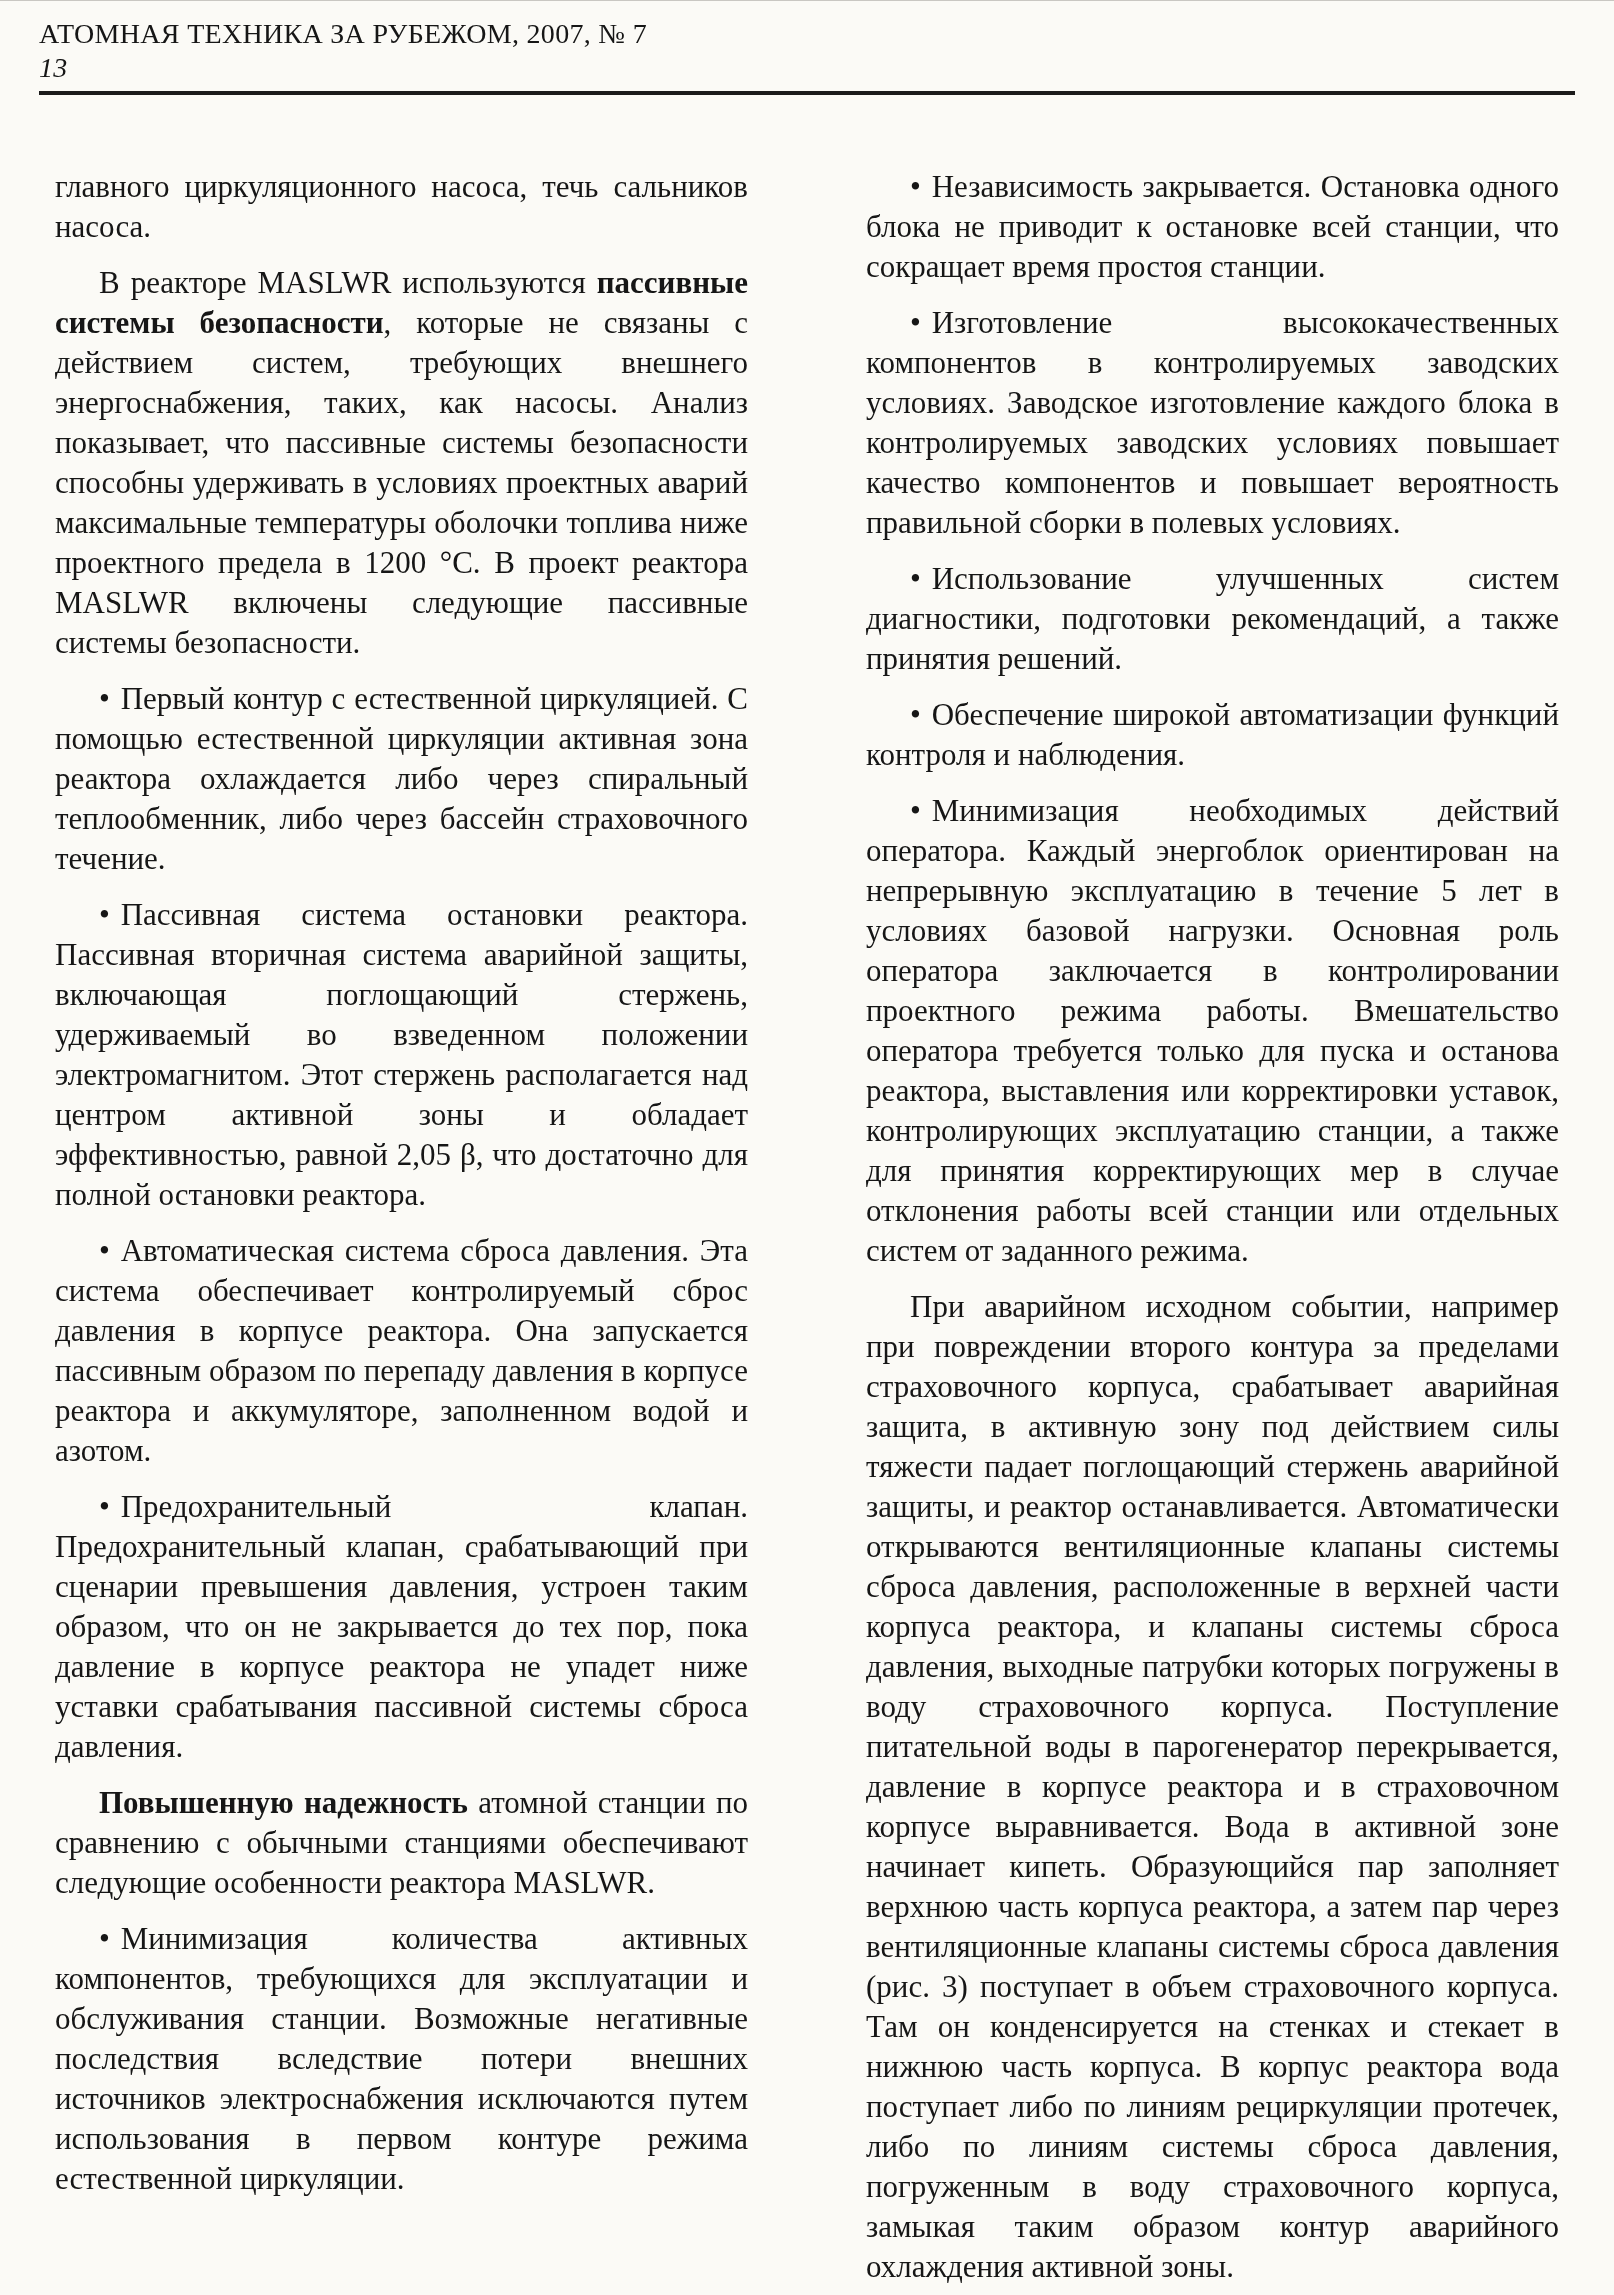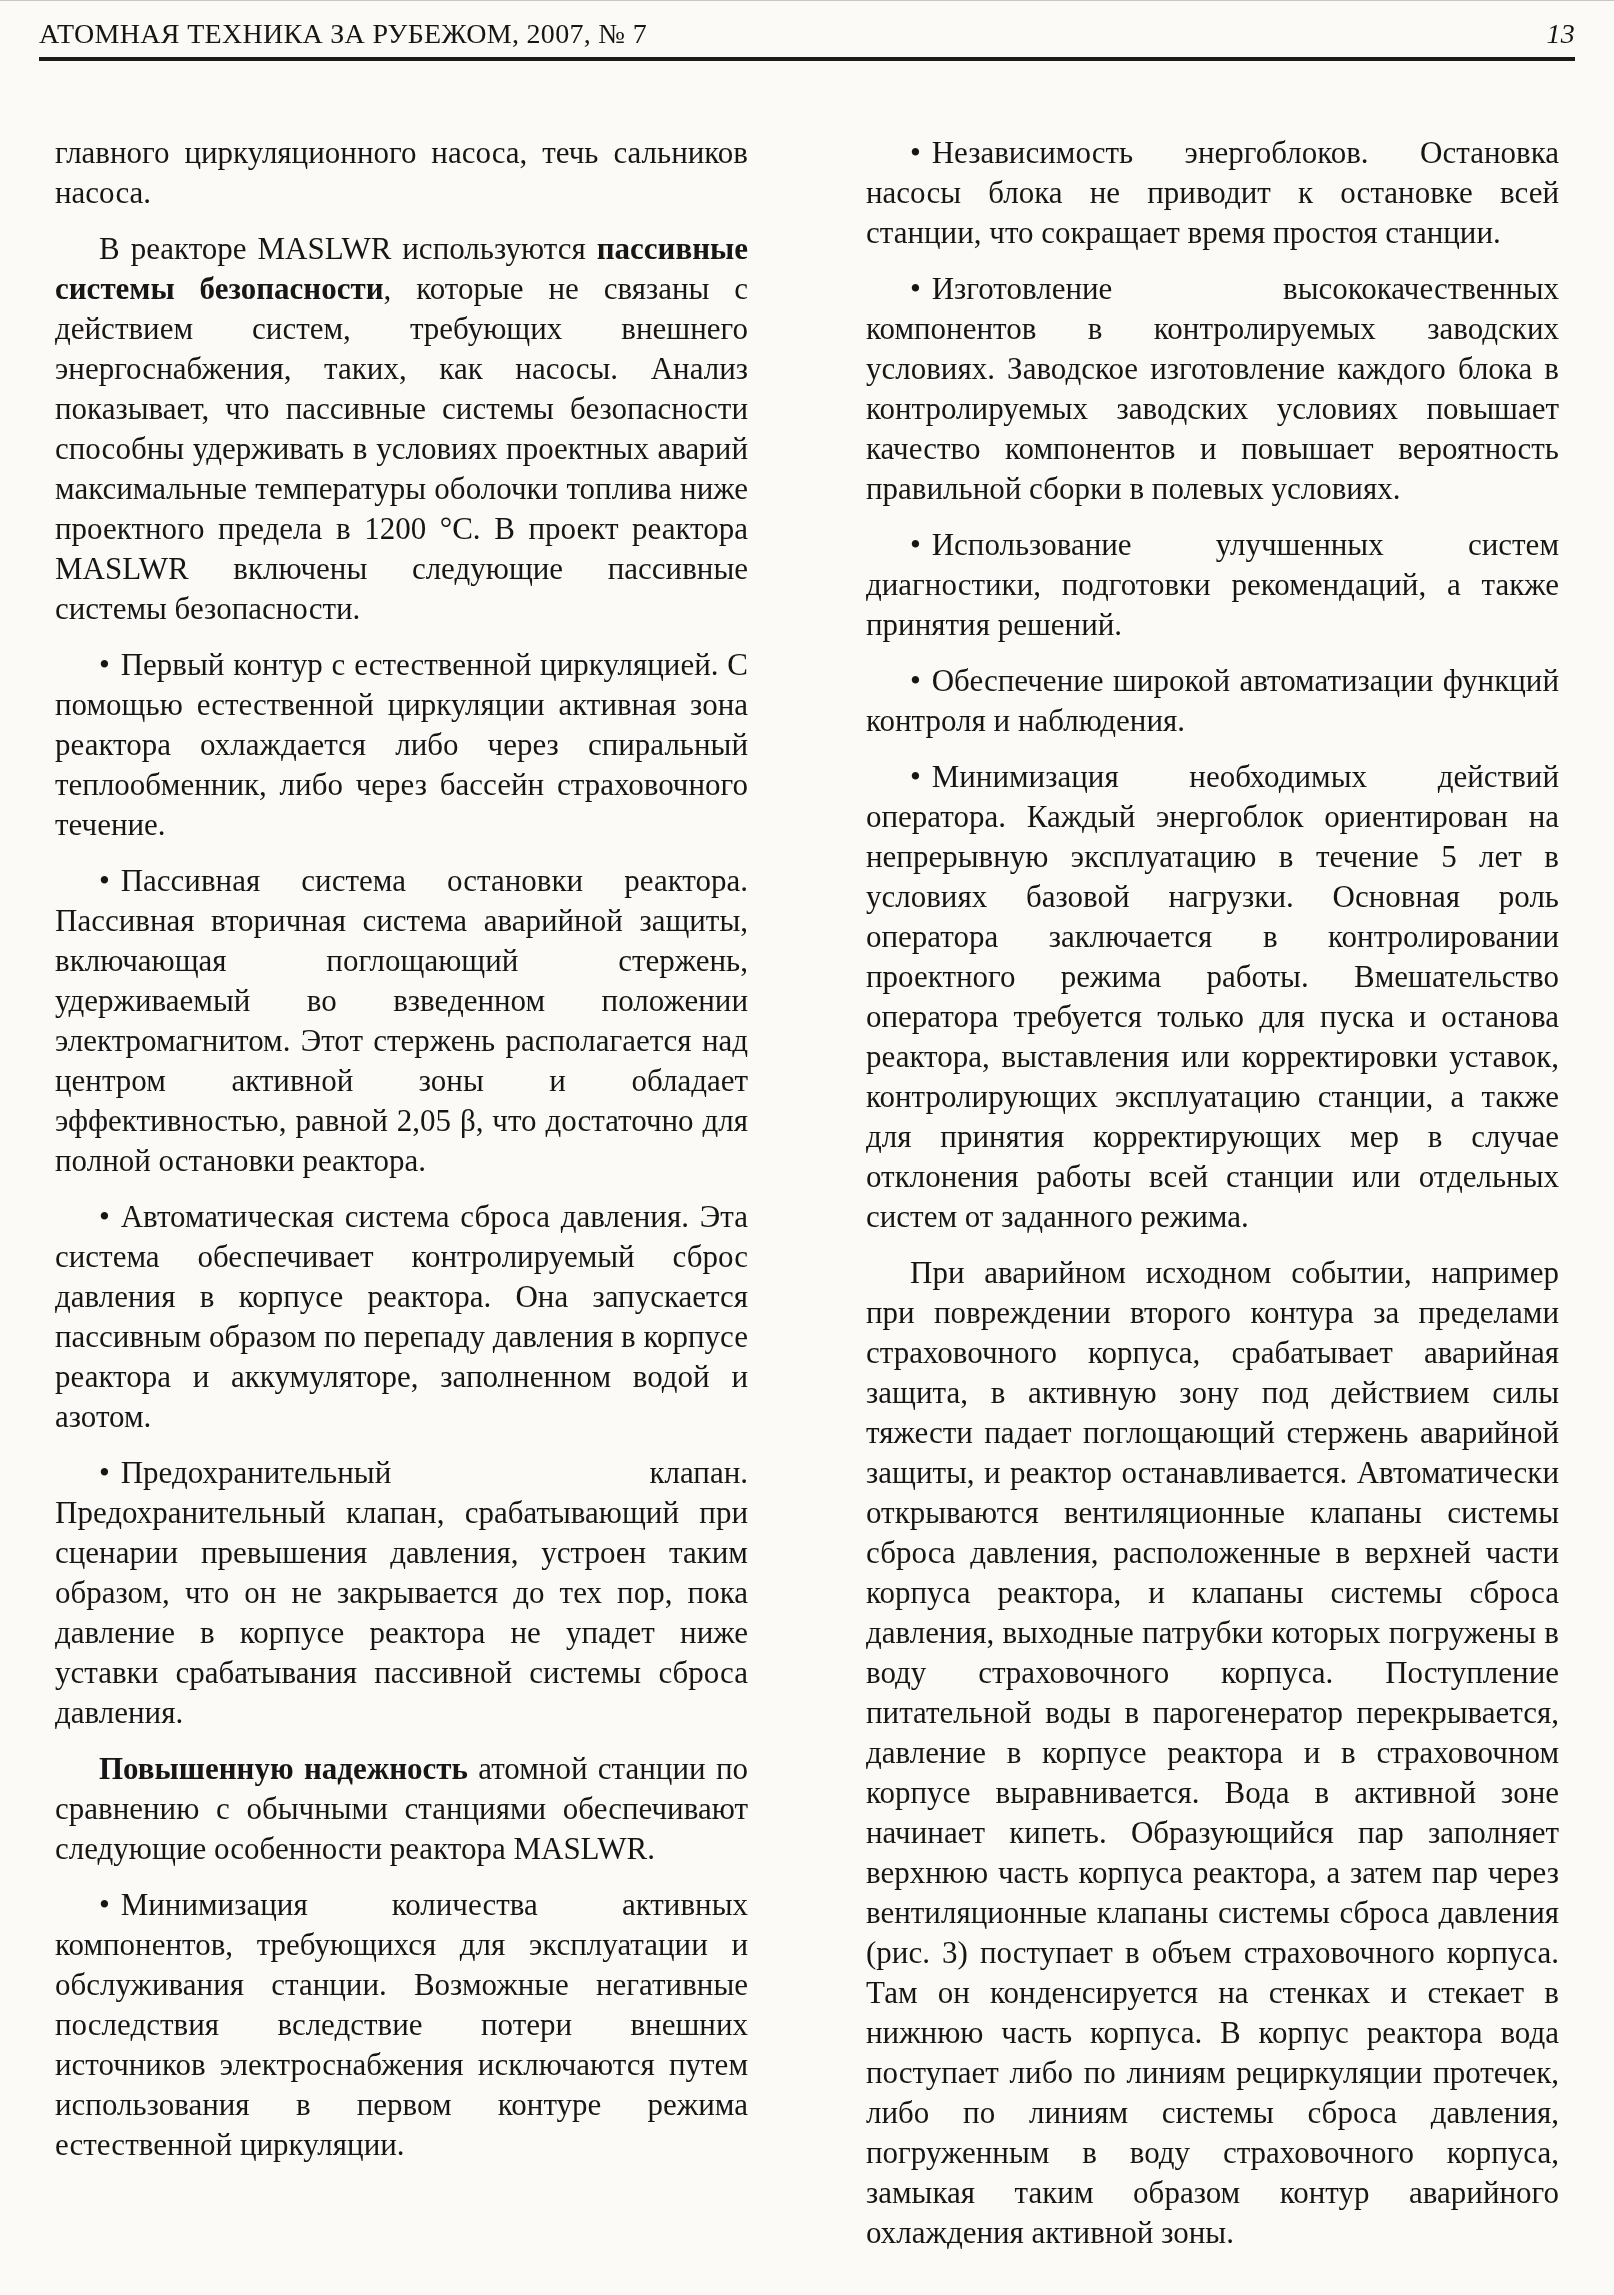--- a/index.html
+++ b/index.html
@@ -15,24 +15,25 @@
     overflow: hidden;
     border-top: 1.3px solid #c9c7c2;
   }
   .page {
     padding: 16px 39px 0 39px;
     box-sizing: border-box;
   }
   .page-header {
     display: flex;
     justify-content: space-between;
-    align-items: center;
+    align-items: flex-start;
     font-size: 28px;
     line-height: 1.2;
     letter-spacing: 0.3px;
+    flex-direction: column;
   }
   .journal-title { white-space: nowrap; }
   .page-number { white-space: nowrap; font-style: italic; }
   .header-rule {
     height: 0;
     border-bottom: 4.7px solid #1b1b1b;
     margin-top: 6.7px;
   }
   .columns {
     display: flex;
@@ -80,21 +81,21 @@
         <p class="para plain"><span>главного циркуляционного насоса, течь сальников насоса.</span></p>
         <p class="para indent"><span>В реакторе MASLWR используются </span><span class="bold">пассивные системы безопасности</span><span>, которые не связаны с действием систем, требующих внешнего энергоснабжения, таких, как насосы. Анализ показывает, что пассивные системы безопасности способны удерживать в условиях проектных аварий максимальные температуры оболочки топлива ниже проектного предела в 1200 °C. В проект реактора MASLWR включены следующие пассивные системы безопасности.</span></p>
         <p class="para bullet"><span class="bullet-marker">•</span><span>Первый контур с естественной циркуляцией. С помощью естественной циркуляции активная зона реактора охлаждается либо через спиральный теплообменник, либо через бассейн страховочного течение.</span></p>
         <p class="para bullet"><span class="bullet-marker">•</span><span>Пассивная система остановки реактора. Пассивная вторичная система аварийной защиты, включающая поглощающий стержень, удерживаемый во взведенном положении электромагнитом. Этот стержень располагается над центром активной зоны и обладает эффективностью, равной 2,05 β, что достаточно для полной остановки реактора.</span></p>
         <p class="para bullet"><span class="bullet-marker">•</span><span>Автоматическая система сброса давления. Эта система обеспечивает контролируемый сброс давления в корпусе реактора. Она запускается пассивным образом по перепаду давления в корпусе реактора и аккумуляторе, заполненном водой и азотом.</span></p>
         <p class="para bullet"><span class="bullet-marker">•</span><span>Предохранительный клапан. Предохранительный клапан, срабатывающий при сценарии превышения давления, устроен таким образом, что он не закрывается до тех пор, пока давление в корпусе реактора не упадет ниже уставки срабатывания пассивной системы сброса давления.</span></p>
         <p class="para indent"><span class="bold">Повышенную надежность</span><span> атомной станции по сравнению с обычными станциями обеспечивают следующие особенности реактора MASLWR.</span></p>
         <p class="para bullet"><span class="bullet-marker">•</span><span>Минимизация количества активных компонентов, требующихся для эксплуатации и обслуживания станции. Возможные негативные последствия вследствие потери внешних источников электроснабжения исключаются путем использования в первом контуре режима естественной циркуляции.</span></p>
       </section>
     <section class="column" id="col-right">
-        <p class="para bullet"><span class="bullet-marker">•</span><span>Независимость энергоблоков. Остановка насосы блока не приводит к остановке всей станции, что сокращает время простоя станции.</span></p>
+        <p class="para bullet"><span class="bullet-marker">•</span><span>Независимость закрывается. Остановка одного блока не приводит к остановке всей станции, что сокращает время простоя станции.</span></p>
         <p class="para bullet"><span class="bullet-marker">•</span><span>Изготовление высококачественных компонентов в контролируемых заводских условиях. Заводское изготовление каждого блока в контролируемых заводских условиях повышает качество компонентов и повышает вероятность правильной сборки в полевых условиях.</span></p>
         <p class="para bullet"><span class="bullet-marker">•</span><span>Использование улучшенных систем диагностики, подготовки рекомендаций, а также принятия решений.</span></p>
         <p class="para bullet"><span class="bullet-marker">•</span><span>Обеспечение широкой автоматизации функций контроля и наблюдения.</span></p>
         <p class="para bullet"><span class="bullet-marker">•</span><span>Минимизация необходимых действий оператора. Каждый энергоблок ориентирован на непрерывную эксплуатацию в течение 5 лет в условиях базовой нагрузки. Основная роль оператора заключается в контролировании проектного режима работы. Вмешательство оператора требуется только для пуска и останова реактора, выставления или корректировки уставок, контролирующих эксплуатацию станции, а также для принятия корректирующих мер в случае отклонения работы всей станции или отдельных систем от заданного режима.</span></p>
         <p class="para indent"><span>При аварийном исходном событии, например при повреждении второго контура за пределами страховочного корпуса, срабатывает аварийная защита, в активную зону под действием силы тяжести падает поглощающий стержень аварийной защиты, и реактор останавливается. Автоматически открываются вентиляционные клапаны системы сброса давления, расположенные в верхней части корпуса реактора, и клапаны системы сброса давления, выходные патрубки которых погружены в воду страховочного корпуса. Поступление питательной воды в парогенератор перекрывается, давление в корпусе реактора и в страховочном корпусе выравнивается. Вода в активной зоне начинает кипеть. Образующийся пар заполняет верхнюю часть корпуса реактора, а затем пар через вентиляционные клапаны системы сброса давления (рис. 3) поступает в объем страховочного корпуса. Там он конденсируется на стенках и стекает в нижнюю часть корпуса. В корпус реактора вода поступает либо по линиям рециркуляции протечек, либо по линиям системы сброса давления, погруженным в воду страховочного корпуса, замыкая таким образом контур аварийного охлаждения активной зоны.</span></p>
       </section>
   </main>
 
 </div>
 

